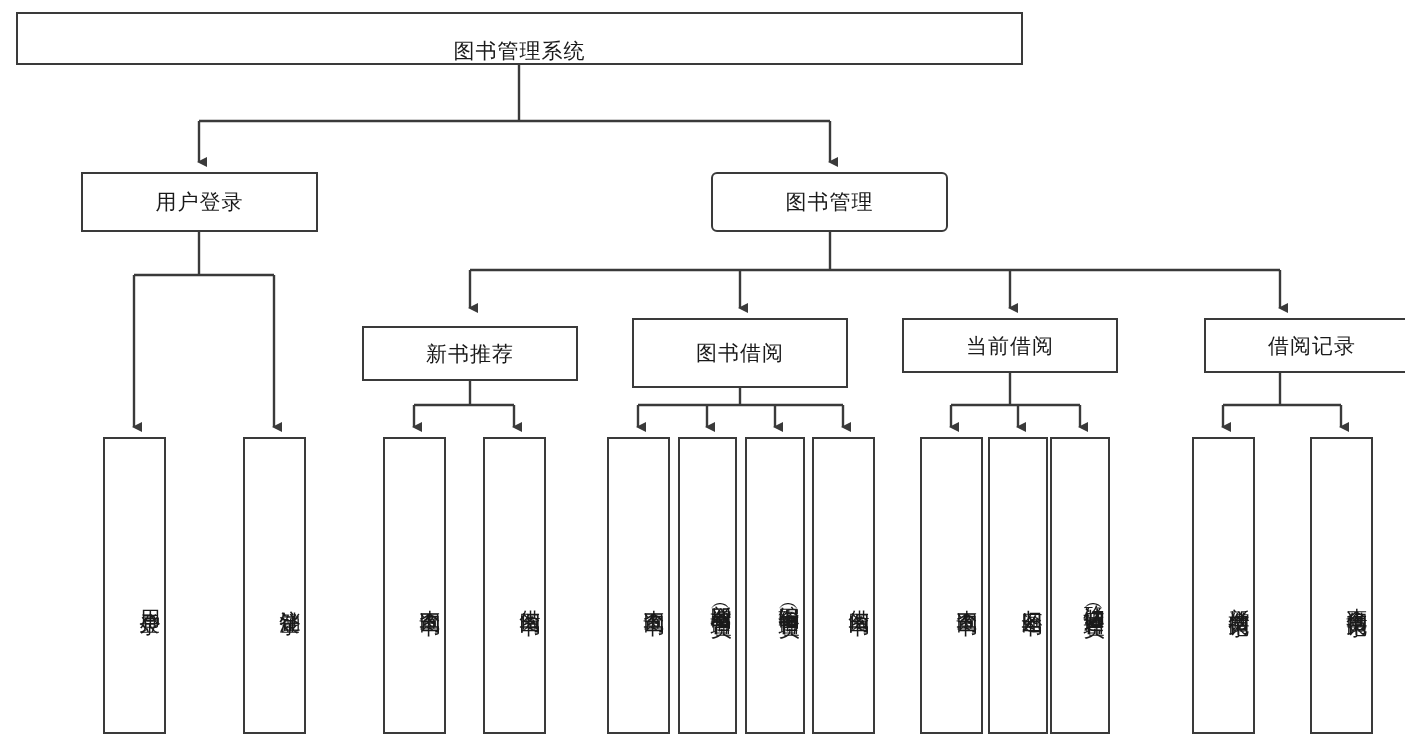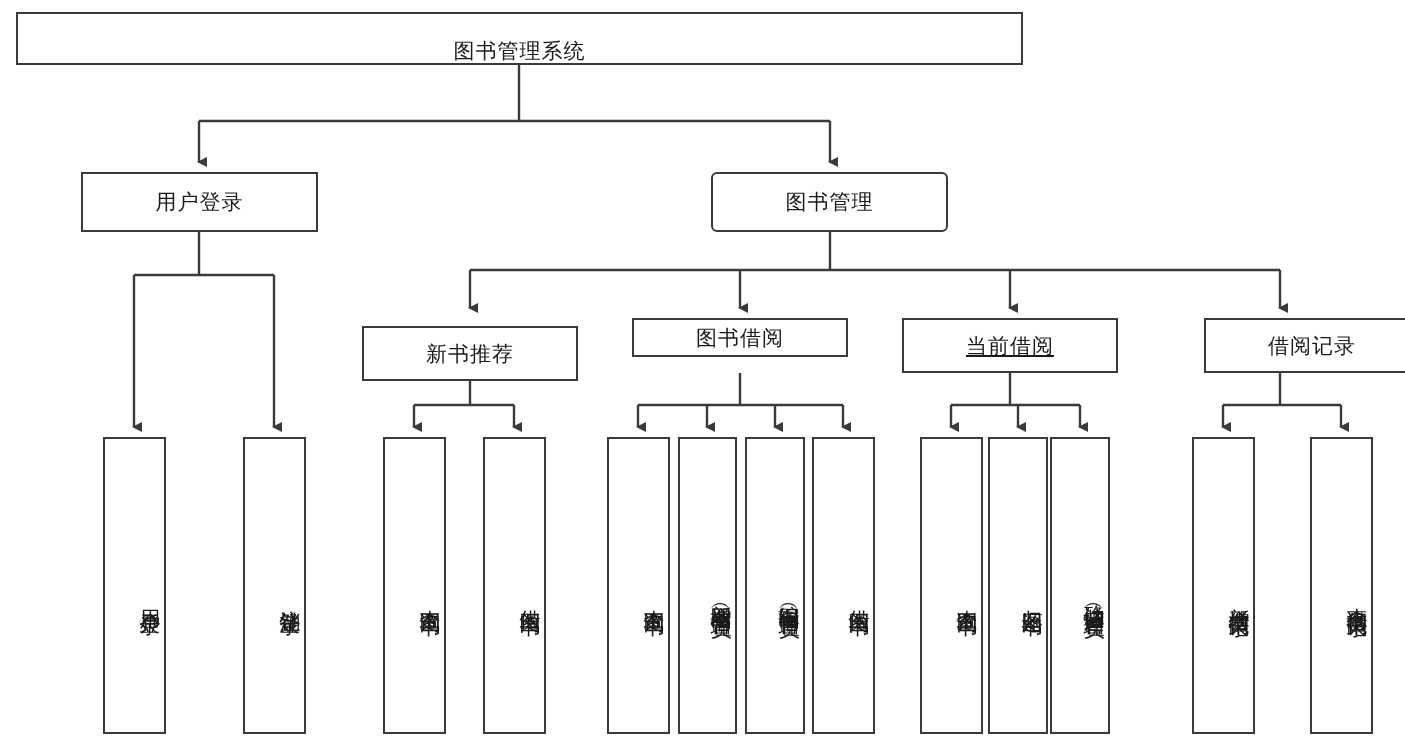--- a/index.html
+++ b/index.html
@@ -125,24 +125,24 @@
   <div class="node horiz" style="left:81px;top:172px;width:237px;height:60px;">
     <span>用户登录</span>
   </div>
   <div class="node horiz" style="left:711px;top:172px;width:237px;height:60px;border-radius:6px;">
     <span>图书管理</span>
   </div>
 
   <div class="node horiz" style="left:362px;top:318px;width:216px;height:55px;margin-top:8px;">
     <span>新书推荐</span>
   </div>
-  <div class="node horiz" style="left:632px;top:318px;width:216px;height:39px;">
+  <div class="node horiz" style="left:632px;top:318px;width:216px;height:70px;">
     <span>图书借阅</span>
   </div>
-  <div class="node horiz" style="left:902px;top:318px;width:216px;height:55px;text-decoration:underline;">
+  <div class="node horiz" style="left:902px;top:318px;width:216px;height:55px;">
     <span>当前借阅</span>
   </div>
   <div class="node horiz" style="left:1204px;top:318px;width:216px;height:55px;">
     <span>借阅记录</span>
   </div>
 
   <div class="node vert" style="left:103px;top:437px;width:63px;height:297px;">
     <span class="vlabel">用户登录</span>
   </div>
   <div class="node vert" style="left:243px;top:437px;width:63px;height:297px;">

